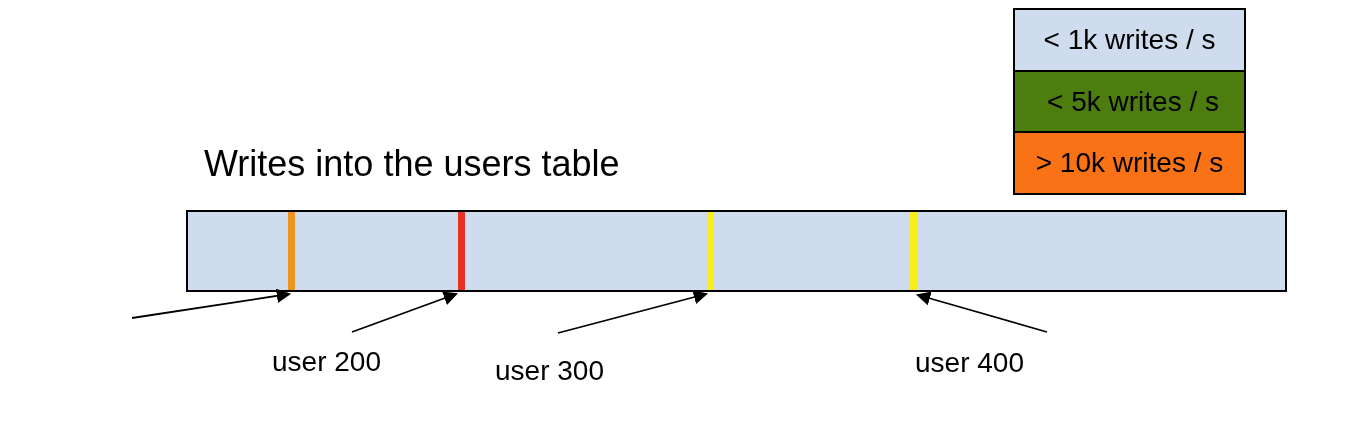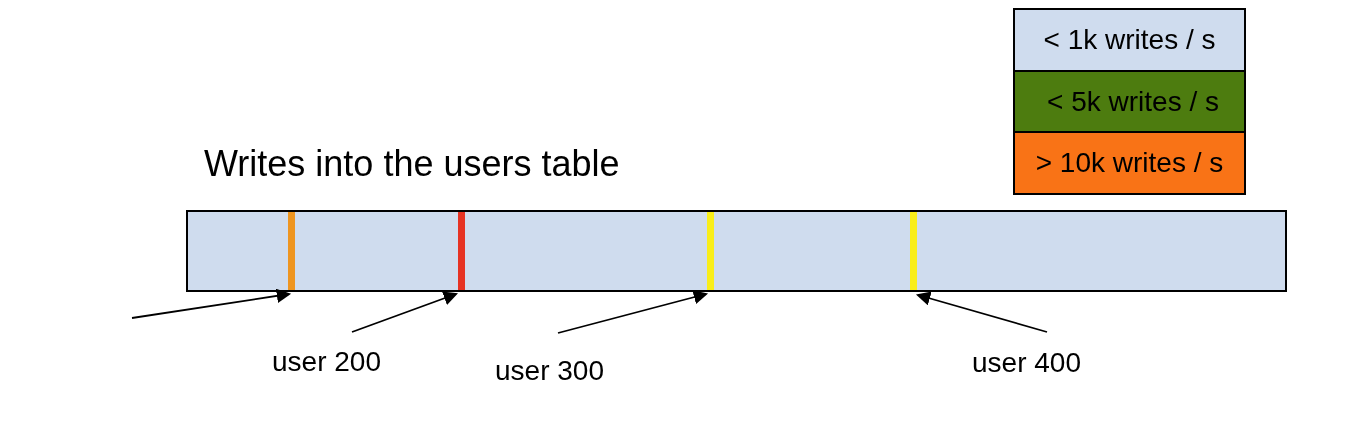--- a/index.html
+++ b/index.html
@@ -79,21 +79,21 @@
   
   .user-label {
     position: absolute;
     font-size: 28px;
     line-height: 32px;
     white-space: nowrap;
   }
   .user-label-100 { left: 55px;  top: 331px; }
   .user-label-200 { left: 272px; top: 346px; text-align: center; }
   .user-label-300 { left: 495px; top: 355px; }
-  .user-label-400 { left: 972px; top: 347px; }
+  .user-label-400 { left: 915px; top: 347px; }
 </style>
 </head>
 <body>
 
 <div id="canvas">
 
   <div class="title">Writes into the users table</div>
 
   <div class="legend">
     <div class="legend-row" style="background-color: rgb(207, 220, 238);">

